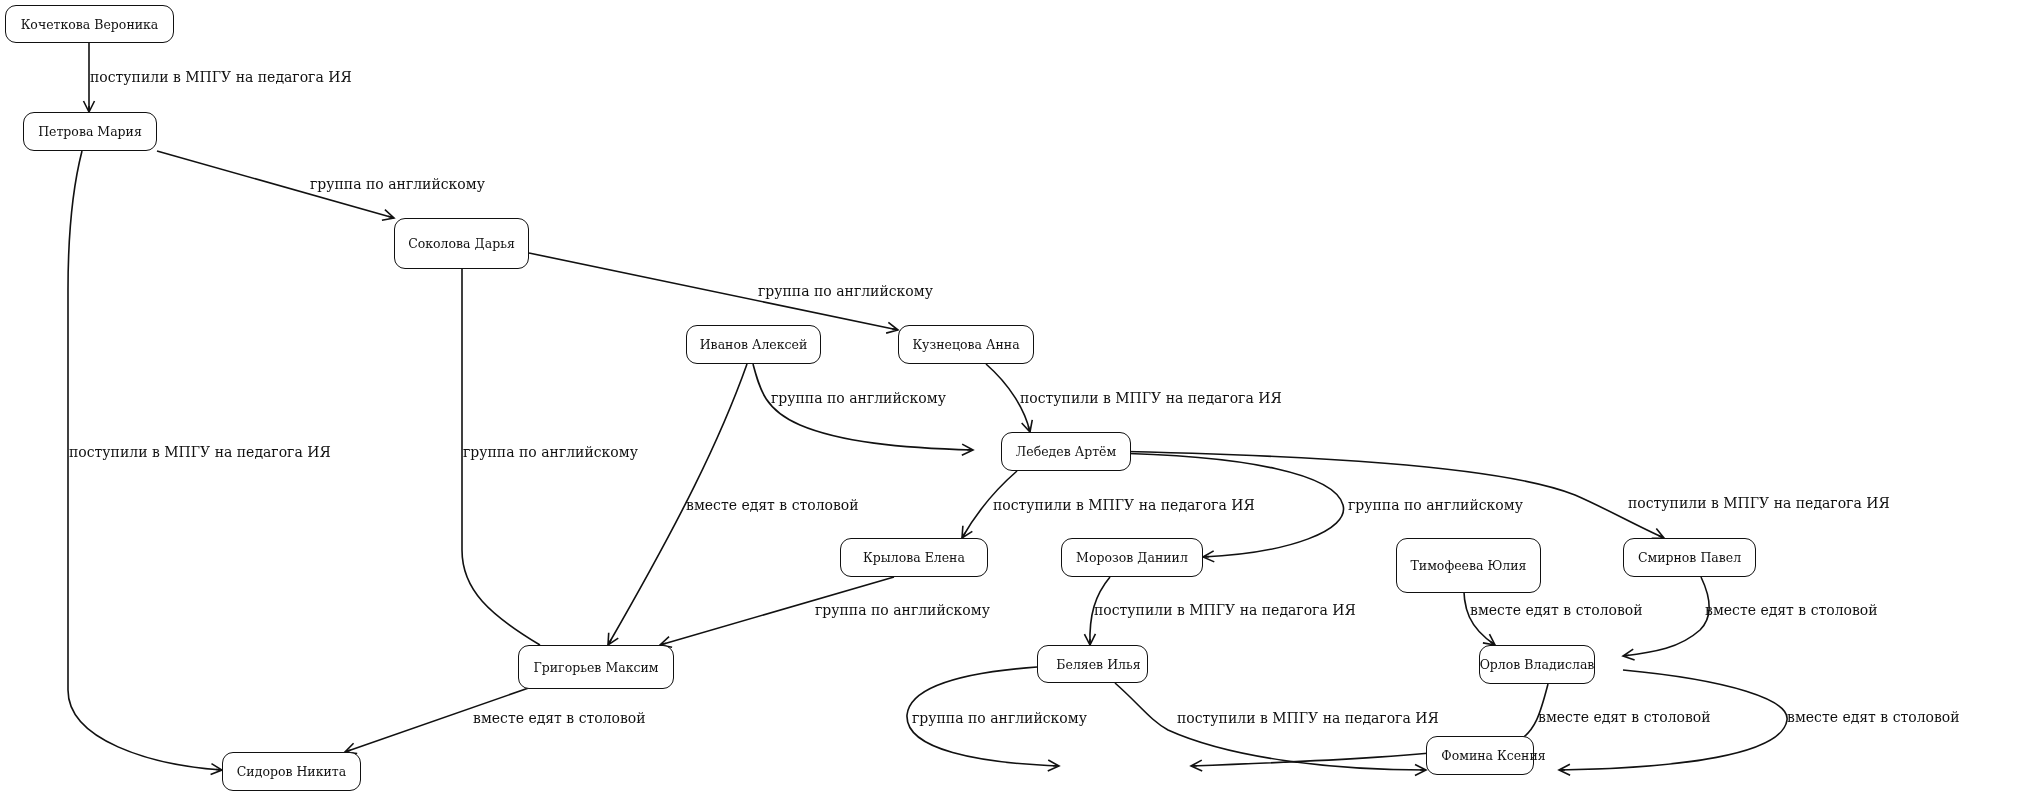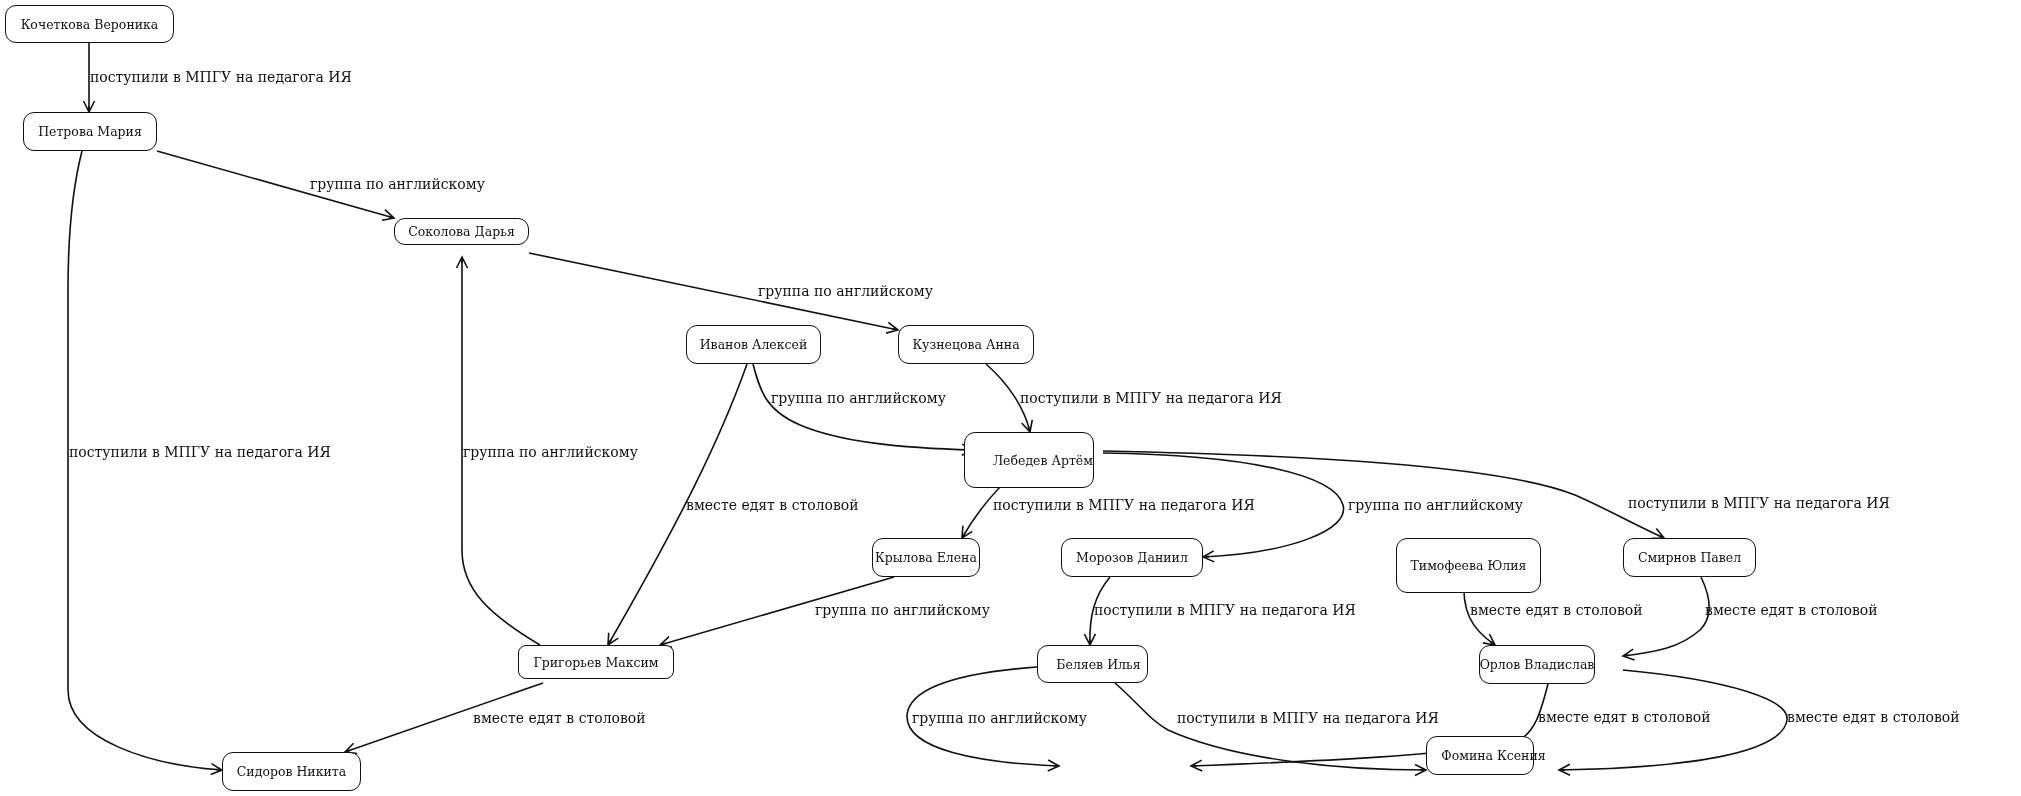--- a/index.html
+++ b/index.html
@@ -99,45 +99,45 @@
         <path class="arrow" d="M1569.891770513202,764.2886660850771 L1559,770 L1570.1041294398594,775.2866160616078 M1565.0488724870918,769.8832025903383 L1559,770"></path>
       </g>
     </svg>
   <div id="nodes-layer">
       <div class="node" style="left: 5px; top: 5px; width: 169px; height: 38px;">
         <span>Кочеткова Вероника</span>
       </div>
       <div class="node" style="left: 23px; top: 112px; width: 134px; height: 39px; text-align: right;">
         <span>Петрова Мария</span>
       </div>
-      <div class="node" style="left: 394px; top: 218px; width: 135px; height: 27px;">
+      <div class="node" style="left: 394px; top: 218px; width: 135px; height: 51px;">
         <span>Соколова Дарья</span>
       </div>
       <div class="node" style="left: 686px; top: 325px; width: 135px; height: 39px;">
         <span>Иванов Алексей</span>
       </div>
       <div class="node" style="left: 898px; top: 325px; width: 136px; height: 39px;">
         <span>Кузнецова Анна</span>
       </div>
-      <div class="node" style="left: 964px; top: 432px; width: 130px; height: 56px; justify-content: flex-end;">
+      <div class="node" style="left: 1001px; top: 432px; width: 130px; height: 39px;">
         <span>Лебедев Артём</span>
       </div>
-      <div class="node" style="left: 872px; top: 538px; width: 108px; height: 39px;">
+      <div class="node" style="left: 840px; top: 538px; width: 148px; height: 39px;">
         <span>Крылова Елена</span>
       </div>
       <div class="node" style="left: 1061px; top: 538px; width: 142px; height: 39px;">
         <span>Морозов Даниил</span>
       </div>
       <div class="node" style="left: 1396px; top: 538px; width: 145px; height: 55px;">
         <span>Тимофеева Юлия</span>
       </div>
       <div class="node" style="left: 1623px; top: 538px; width: 133px; height: 39px;">
         <span>Смирнов Павел</span>
       </div>
-      <div class="node" style="left: 518px; top: 645px; width: 156px; height: 34px; border-radius: 8px;">
+      <div class="node" style="left: 518px; top: 645px; width: 156px; height: 44px;">
         <span>Григорьев Максим</span>
       </div>
       <div class="node" style="left: 1037px; top: 645px; width: 111px; height: 38px; padding-left: 12px;">
         <span>Беляев Илья</span>
       </div>
       <div class="node" style="left: 1479px; top: 645px; width: 116px; height: 39px;">
         <span>Орлов Владислав</span>
       </div>
       <div class="node" style="left: 222px; top: 752px; width: 139px; height: 39px;">
         <span>Сидоров Никита</span>

